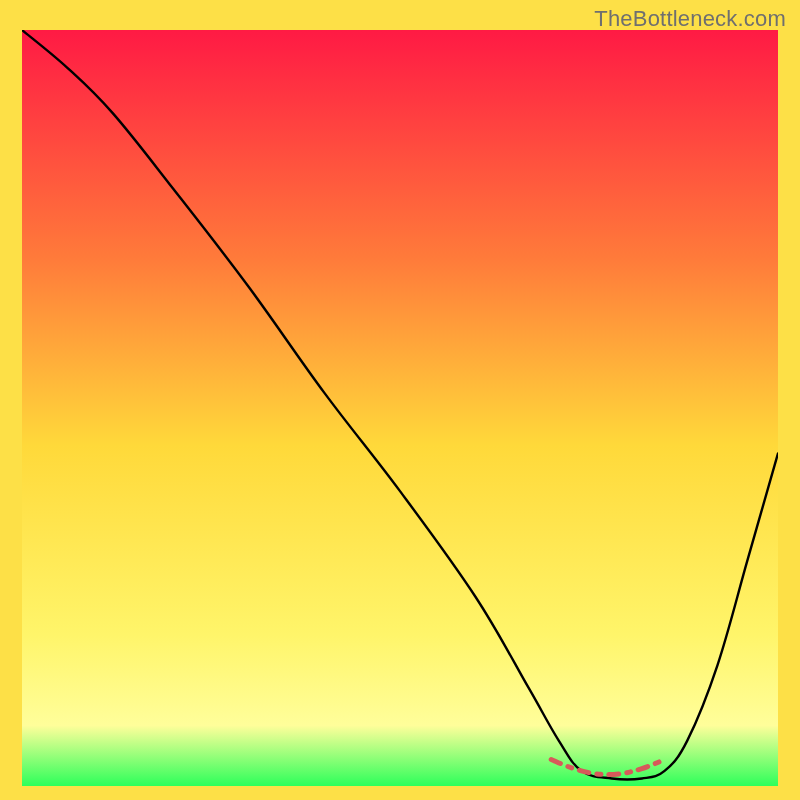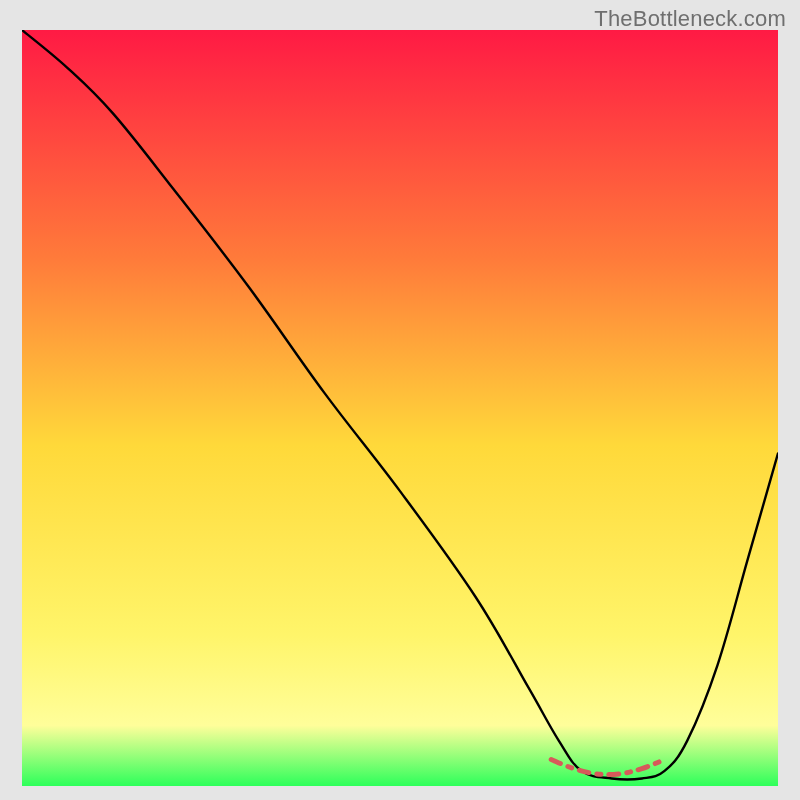--- a/index.html
+++ b/index.html
@@ -8,21 +8,21 @@
     width: 800px;
     height: 800px;
     background: #000;
     font-family: Arial, Helvetica, sans-serif;
     overflow: hidden;
   }
   .stage {
     position: relative;
     width: 800px;
     height: 800px;
-    background: #e5e5e5;
+    background: #fde047;
   }
   .watermark {
     position: absolute;
     top: 6px;
     right: 14px;
     color: #6f6f6f;
     font-size: 22px;
     font-weight: 500;
     letter-spacing: 0.2px;
     user-select: none;

